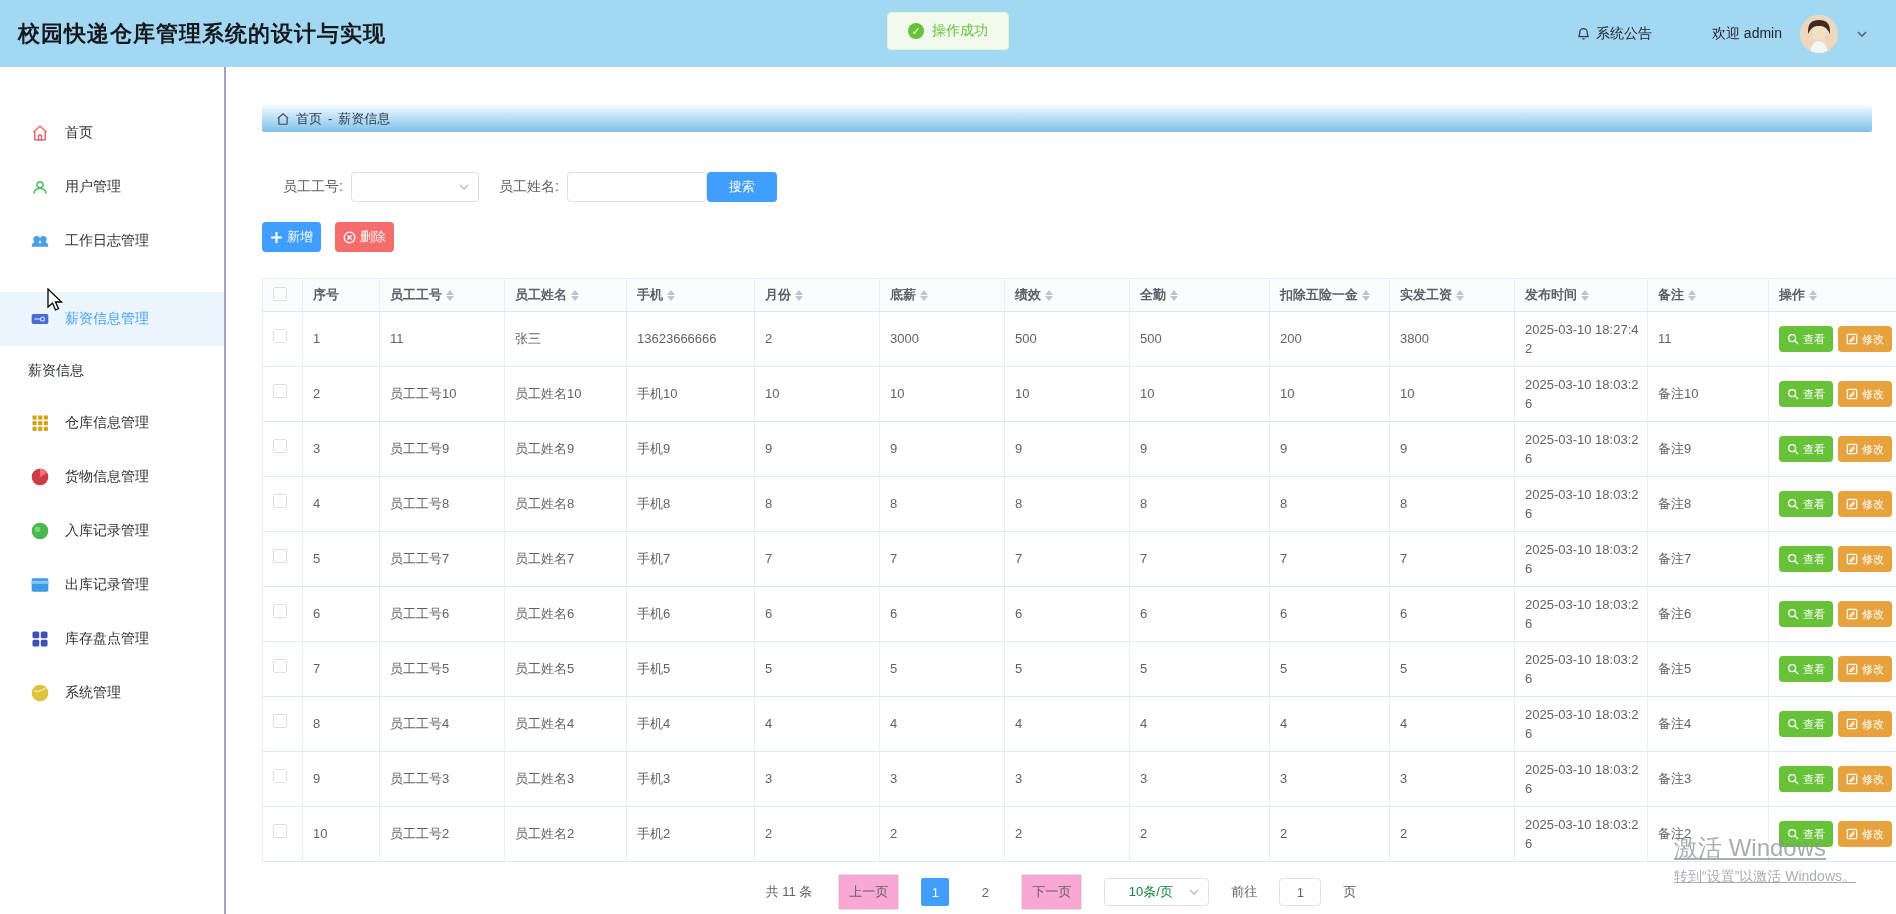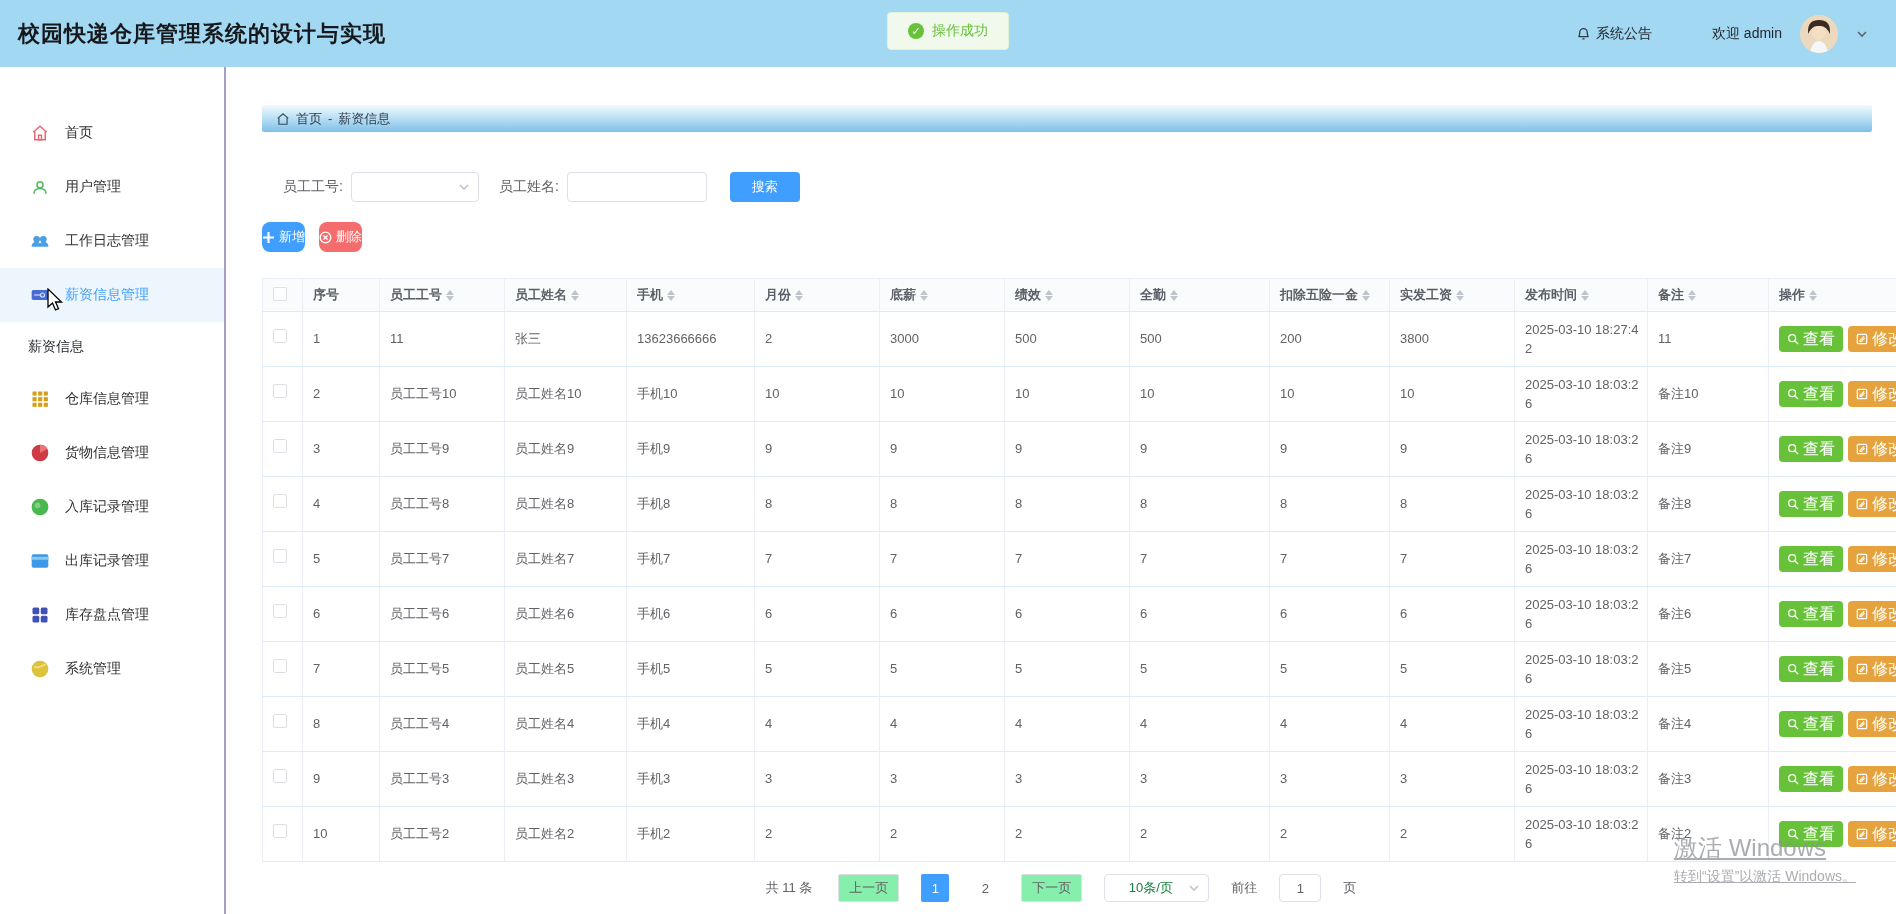--- a/index.html
+++ b/index.html
@@ -21,21 +21,21 @@
   .welcome { margin-left:42px; }
   .avatar { width:38px; height:38px; border-radius:50%; background:#ecd9bd; overflow:hidden; flex:0 0 auto; }
   .chev { width:12px; height:12px; color:#5a6472; }
 
   
   .layout { display:flex; height:847px; }
   .sidebar { width:226px; border-right:2px solid #aa9cc9; background:#fff; padding-top:39px; flex:0 0 auto; }
   .menu-item { height:54px; display:flex; align-items:center; gap:15px; padding-left:30px;
     font-size:14px; color:#303133; cursor:pointer; }
   .menu-item .mi { width:20px; height:20px; flex:0 0 auto; display:flex; align-items:center; justify-content:center; }
-  .menu-item.active { background:var(--active-bg); color:var(--primary); }
+  .menu-item.active { background:var(--active-bg); color:var(--primary);margin-top:24px; }
   .menu-section { height:50px; display:flex; align-items:center; padding-left:28px;
     font-size:14px; color:#1f2329; }
 
   .main { flex:1; position:relative; overflow:hidden; }
 
   
   .breadcrumb { margin:38px 24px 0 36px; height:27px; border-radius:2px;
     background:linear-gradient(to bottom,#f2fafe 0%, var(--breadcrumb-from) 35%, var(--breadcrumb-to) 100%);
     display:flex; align-items:center; gap:6px; padding-left:14px; font-size:13px; color:#2c3a47; }
   .breadcrumb .home-glyph { width:14px; height:14px; color:#3a4a57; }
@@ -47,52 +47,52 @@
   .sel-box { width:128px; height:30px; border:1px solid #dcdfe6; border-radius:4px; background:#fff;
     display:flex; align-items:center; justify-content:flex-end; padding-right:8px; cursor:pointer; }
   .sel-box .chev { color:#c0c4cc; }
   .name-input { width:140px; height:30px; border:1px solid #dcdfe6; border-radius:4px; font-size:13px; padding:0 8px; outline:none; }
   .gap20 { width:20px; }
   .btn { border:none; border-radius:4px; color:#fff; font-size:13px; cursor:pointer;
     display:inline-flex; align-items:center; justify-content:center; gap:4px;
     font-family:"Liberation Sans","DejaVu Sans",sans-serif; }
   .btn.primary { background:var(--primary); }
   .btn.danger  { background:var(--danger); }
-  .search-btn { width:70px; height:30px; margin-left:23px; }
+  .search-btn { width:70px; height:30px; margin-left:0; }
 
   
   .toolbar { margin:20px 0 0 36px; display:flex; gap:14px; }
-  .toolbar .btn { height:30px; padding:0 0; font-size:13px;border-radius:8px; }
+  .toolbar .btn { height:30px; padding:0 8px; font-size:13px; }
 
   
   .table-wrap { margin:26px 0 0 36px; width:1634px; overflow:hidden; }
   table { border-collapse:collapse; table-layout:fixed; width:1726px; font-size:13px; }
   thead th { background:#fafbfc; border-right:1px solid #ebeef5; border-top:1px solid #ebeef5;
     border-bottom:1px solid #d8ecf8; height:33px; font-weight:bold; color:#5a5e66;
     text-align:left; padding:0 0 0 10px; white-space:nowrap; }
   thead th .th-inner { display:flex; align-items:center; gap:4px; }
   tbody td { border-right:1px solid #ebeef5; border-bottom:1px solid #dcecf8;
     height:55px; color:#606266; padding:4px 6px 4px 10px; vertical-align:middle;
     word-break:break-all; line-height:1.5; }
   th:first-child, td:first-child { border-left:1px solid #ebeef5; }
   .caret-wrap { display:inline-flex; flex-direction:column; gap:1px; }
   .caret-up { width:0;height:0;border-left:4px solid transparent;border-right:4px solid transparent;border-bottom:5px solid #c0c4cc; }
   .caret-down { width:0;height:0;border-left:4px solid transparent;border-right:4px solid transparent;border-top:5px solid #c0c4cc; }
   .cb { width:14px; height:14px; border:1px solid #dcdfe6; border-radius:2px; background:#fff; display:inline-block; cursor:pointer; }
   .row-actions { display:flex; gap:5px; align-items:center; }
-  .act-btn { height:26px; padding:0 8px; font-size:16px; border-radius:4px; white-space:nowrap; flex:0 0 auto; }
+  .act-btn { height:26px; padding:0 8px; font-size:11px; border-radius:4px; white-space:nowrap; flex:0 0 auto; }
   .act-view { background:var(--success); }
   .act-edit { background:var(--warning); }
   .act-btn svg { width:12px; height:12px; }
 
   
   .pagination { margin-top:12px; display:flex; align-items:center; justify-content:center;
     gap:22px; font-size:13px; color:#606266; }
   .pg-total { margin-right:4px; }
-  .pg-btn { height:28px; padding:0 10px; border:1px solid #dcdfe6; background:#86efac;
+  .pg-btn { height:36px; padding:0 10px; border:1px solid #dcdfe6; background:#f9a8d4;
     color:#606266; border-radius:2px; font-size:13px; cursor:pointer; }
   .pg-num { min-width:28px; height:28px; border:none; background:transparent; color:#606266;
     font-size:13px; cursor:pointer; border-radius:2px; }
   .pg-num.active { background:var(--primary); color:#fff; }
   .pg-size { width:105px; height:28px; border:1px solid #dcdfe6; border-radius:4px;
     display:flex; align-items:center; justify-content:space-between; padding:0 8px; cursor:pointer; color:#15803d; }
   .pg-size .chev { color:#c0c4cc; }
   .goto-input { width:42px; height:28px; border:1px solid #dcdfe6; border-radius:4px; text-align:center; font-size:13px; outline:none; color:#606266; }
 
   

